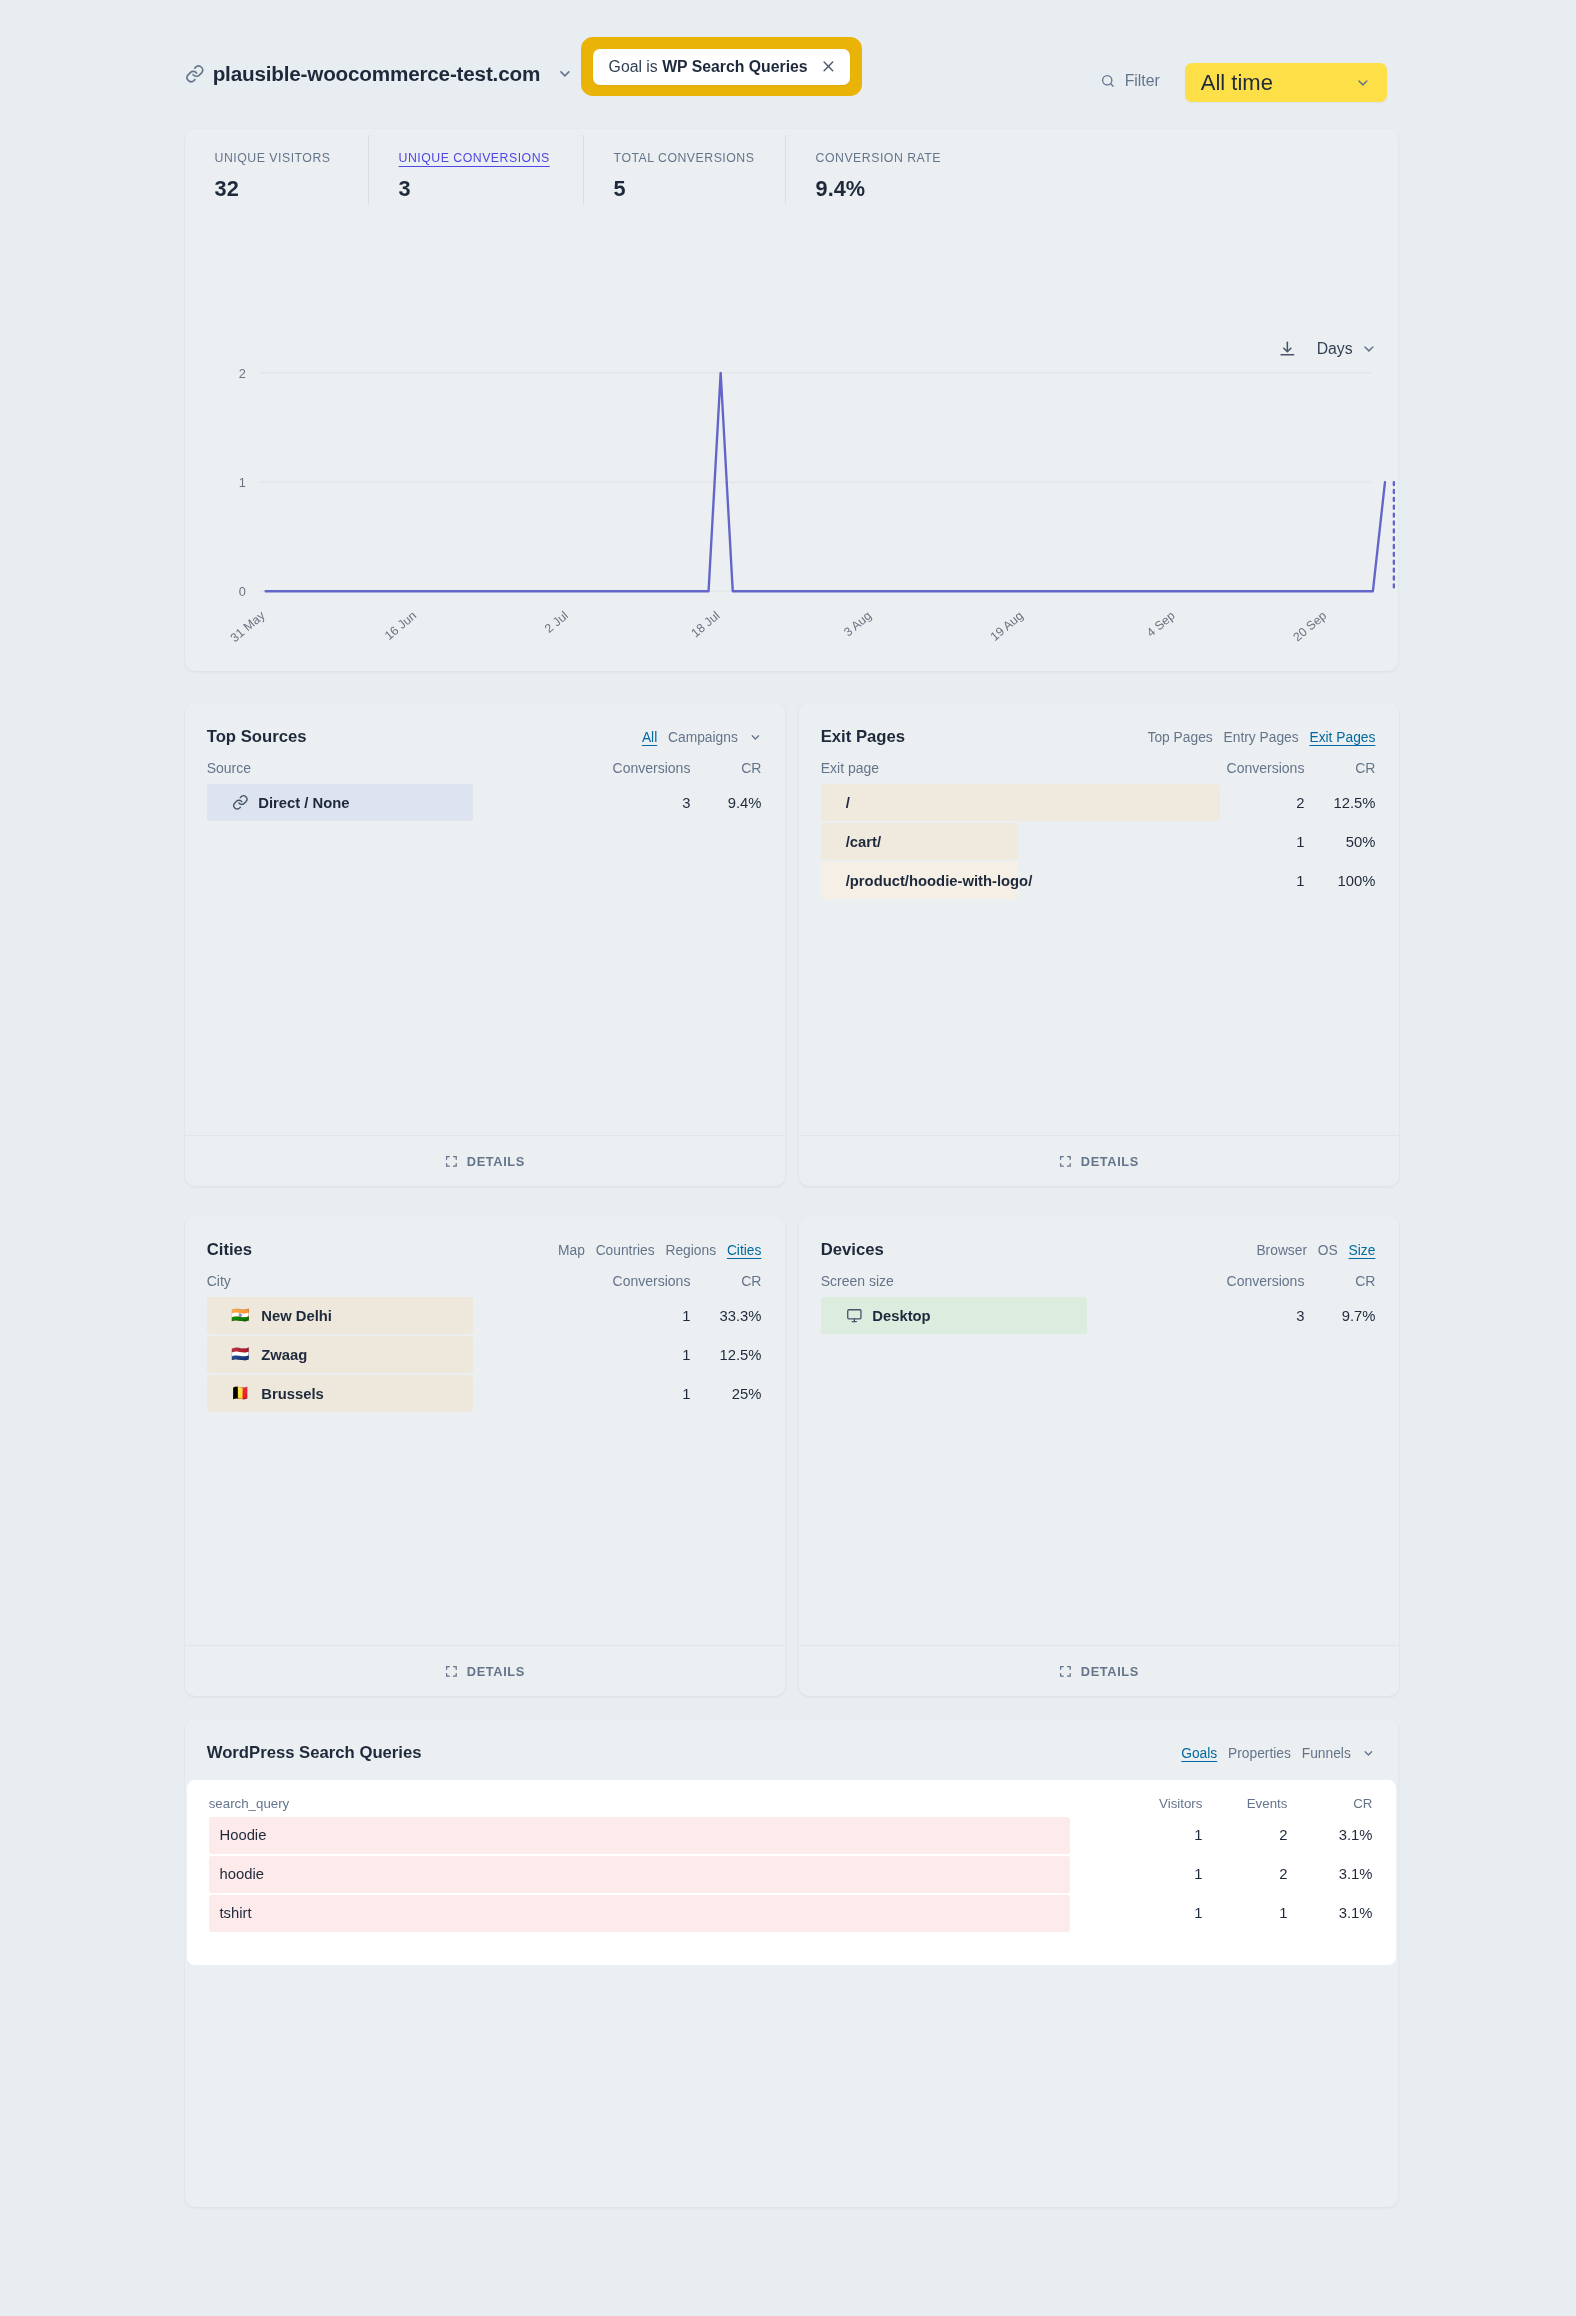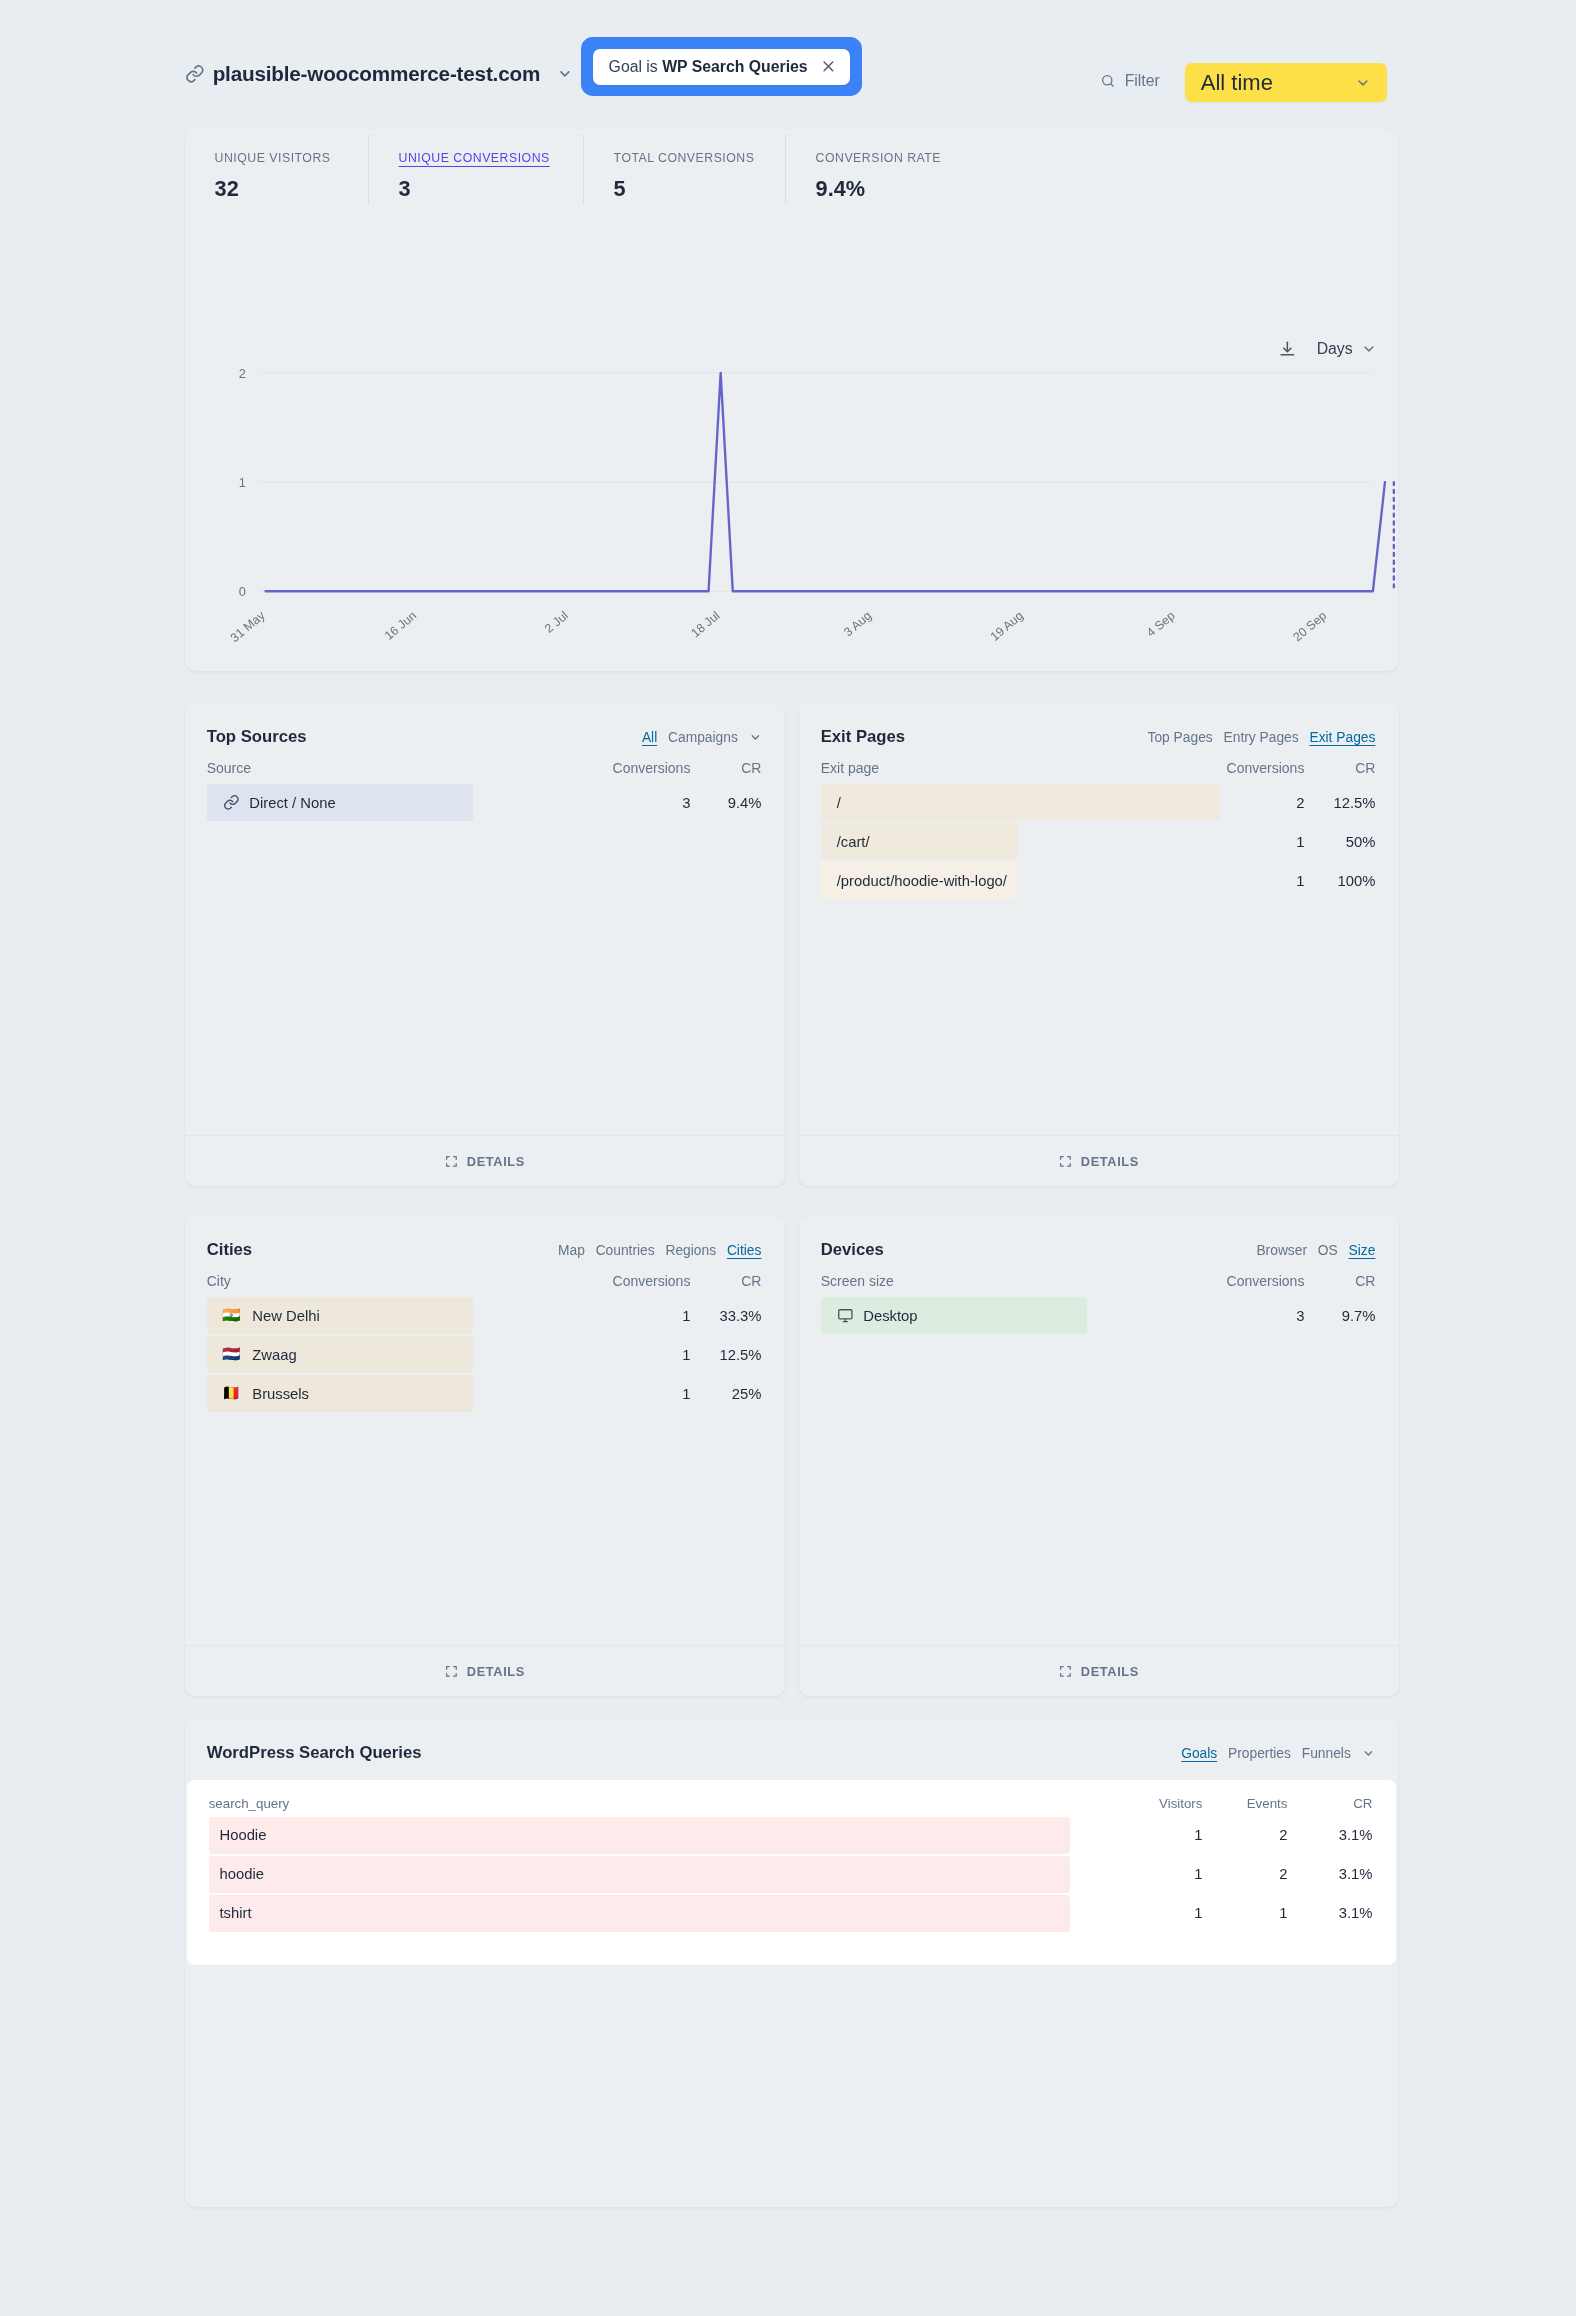--- a/index.html
+++ b/index.html
@@ -21,21 +21,21 @@
   }
   .link-icon { width: 19.7px; height: 19.7px; color: #64748b; display:block; }
   .site-name {
     font-size: 20.7px; font-weight: bold; color: #1e293b; letter-spacing: -0.2px;
   }
   .chev { width: 15.8px; height: 15.8px; color: #64748b; display:block; }
   .site-chev { margin-left: 8.9px; }
 
   .filter-pill-wrap {
     position: absolute; left: 581px; top: 37px;
-    background: #3b82f6; border-radius: 11.8px; padding: 11.8px;
+    background: #eab308; border-radius: 11.8px; padding: 11.8px;
   }
   .filter-pill {
     background: #ffffff; border-radius: 6.9px;
     padding: 8.9px 13.8px 8.9px 15.8px;
     display: flex; align-items: center; gap: 13.8px;
     box-shadow: 0 1px 2px rgba(15,23,42,.07);
     font-size: 15.8px; color: #334155; white-space: nowrap;
   }
   .filter-pill b { font-weight: bold; color: #1e293b; }
   .pill-x { width: 14.8px; height: 14.8px; color: #475569; display:block; cursor:pointer; }
@@ -115,22 +115,22 @@
 
   .rows { padding: 5.9px 23.6px 0 21.7px; }
   .row {
     position: relative; display: flex; align-items: center; height: 37px; margin-top: 2px;
   }
   .row .bar {
     position: absolute; left: 0; top: 0; bottom: 0; border-radius: 3px;
   }
   .row .rlabel {
     position: relative; flex: 1; display: flex; align-items: center; gap: 9.9px;
-    padding-left: 16px; font-size: 14.8px; color: #1e293b; z-index: 2;
-    overflow: hidden; white-space: nowrap;
+    padding-left: 25px; font-size: 14.8px; color: #1e293b; z-index: 2;
+    overflow: hidden; white-space: nowrap; font-weight: bold;
   }
   .row .rnum { width: 108px; text-align: right; font-size: 14.8px; color: #1e293b; z-index:2; }
   .row .rcr  { width: 71px;  text-align: right; font-size: 14.8px; color: #1e293b; z-index:2; }
 
   .details {
     position: absolute; left: 0; right: 0; bottom: 0; height: 51px;
     display: flex; align-items: center; justify-content: center; gap: 8.9px;
     color: #64748b; font-size: 12.8px; font-weight: bold; letter-spacing: 0.6px;
     border-top: 1px solid rgba(100,116,139,.07);
   }

